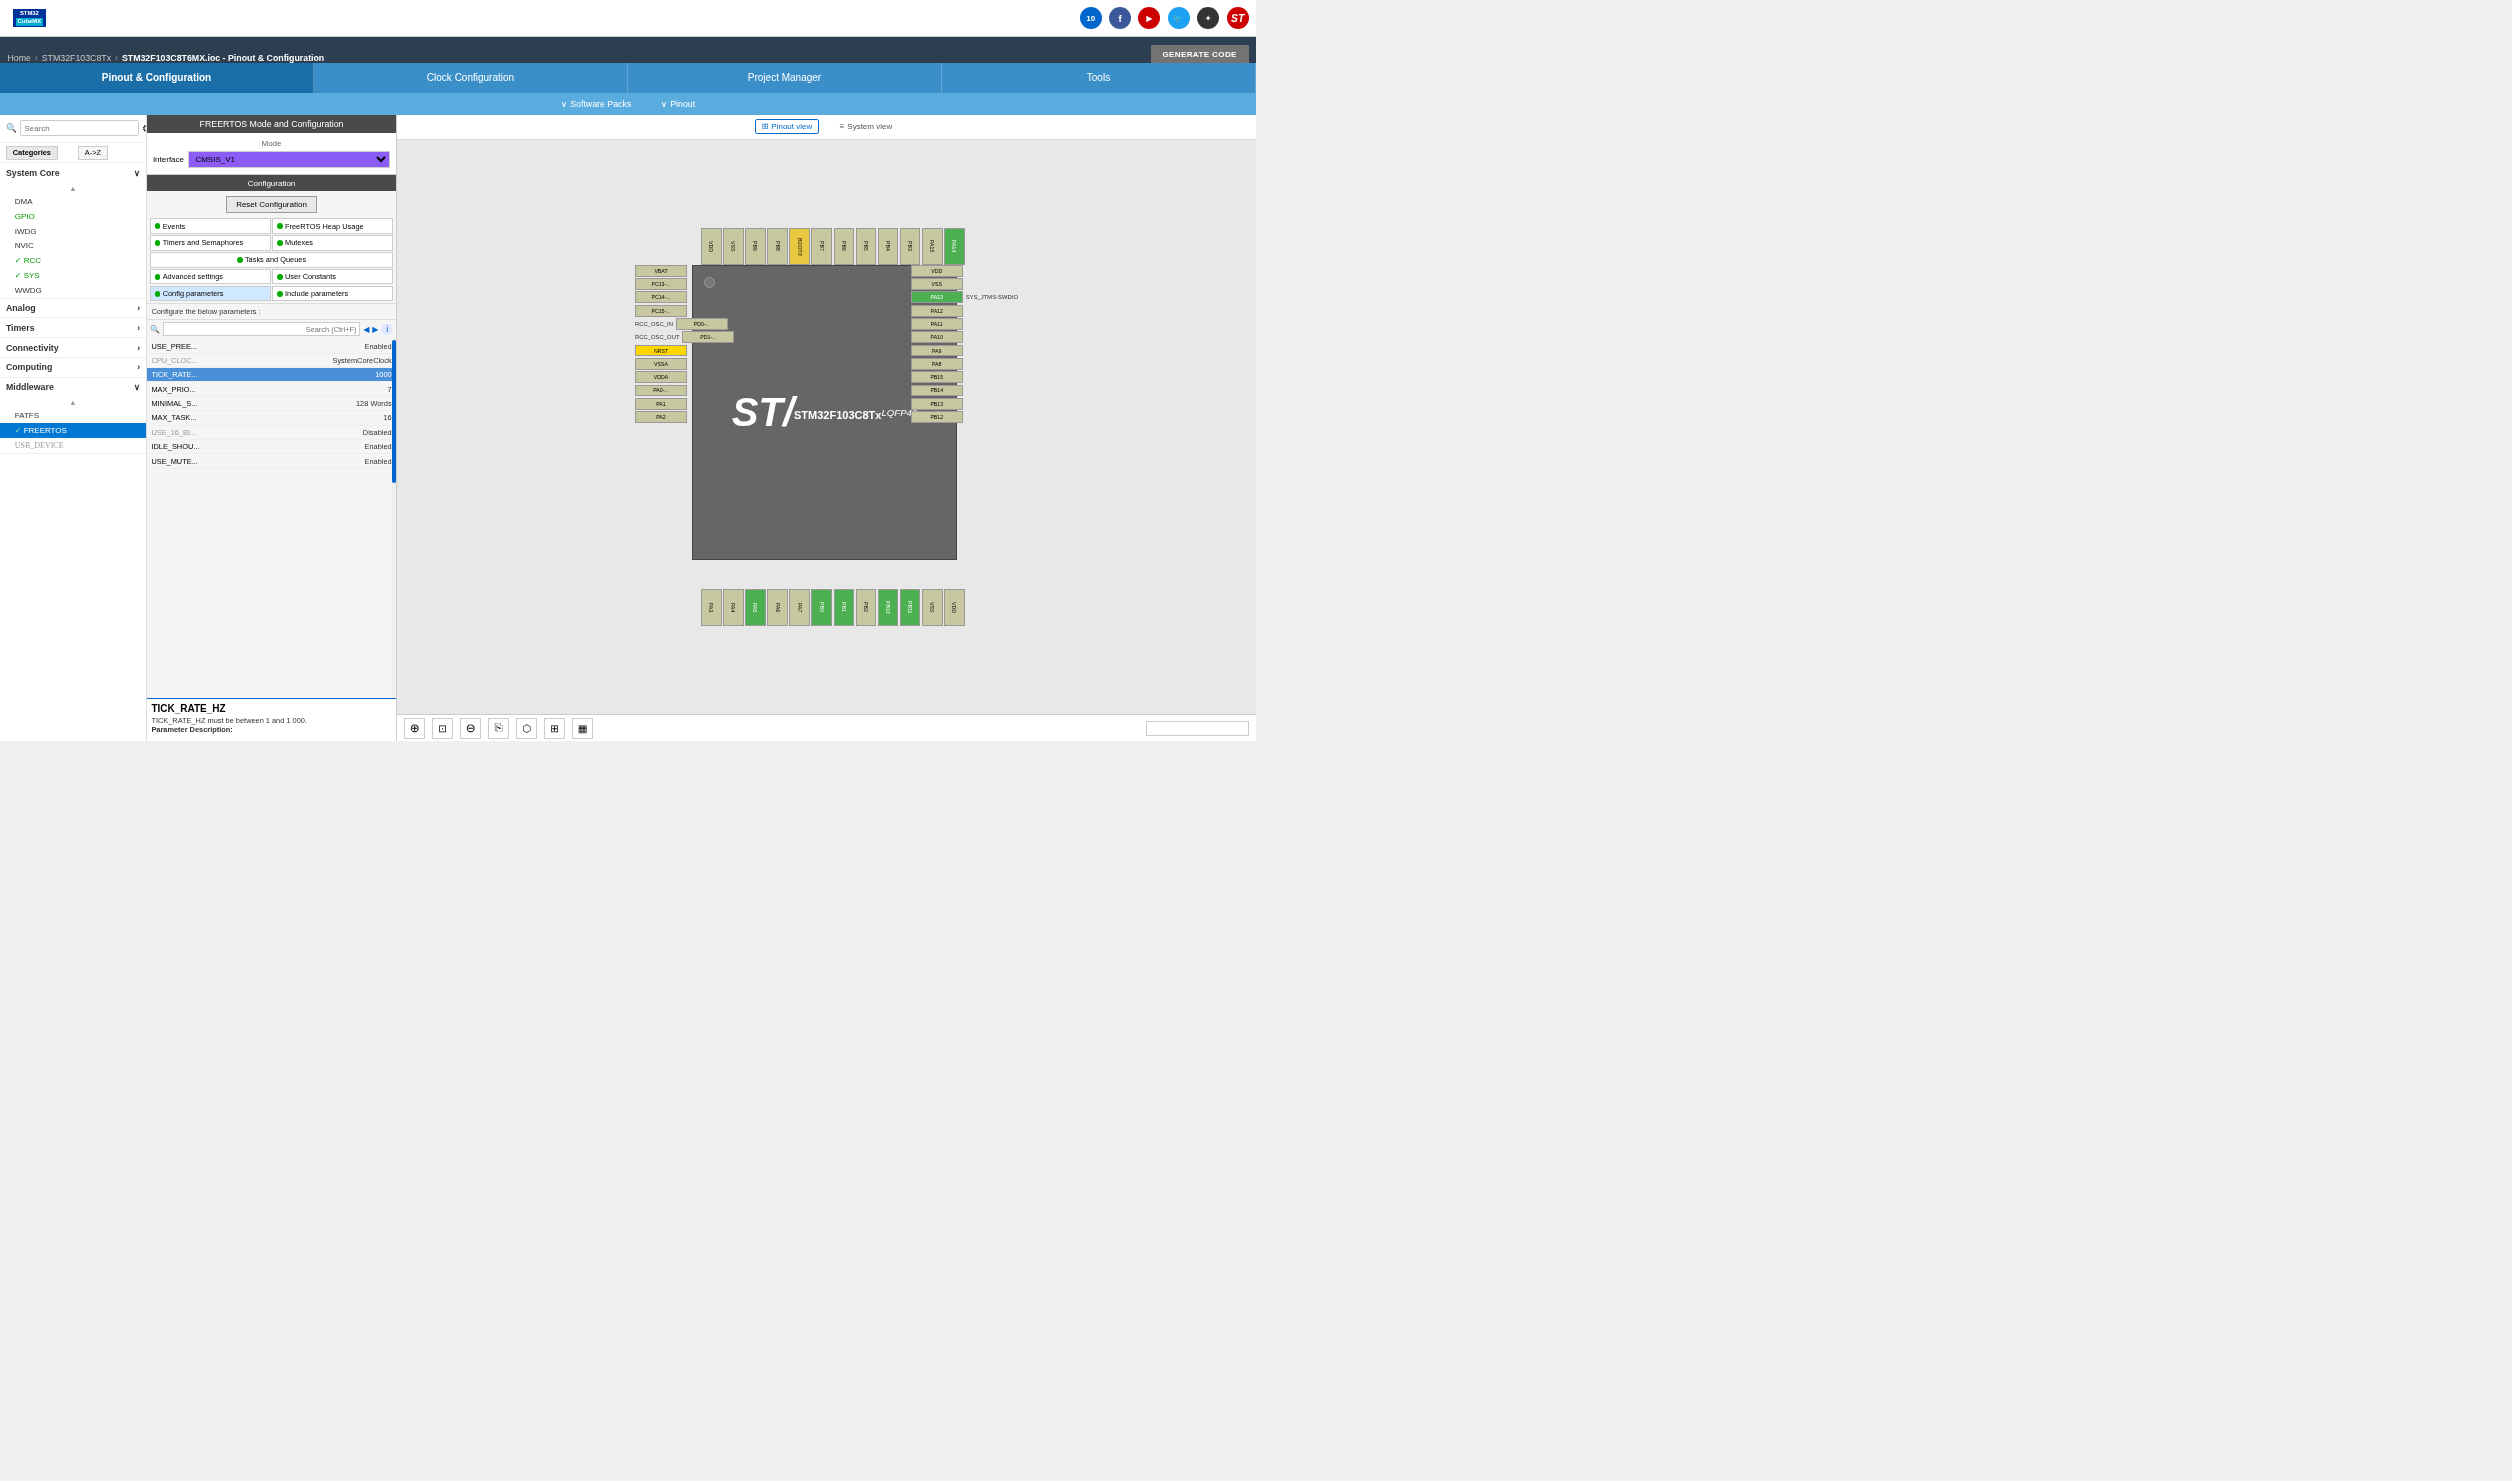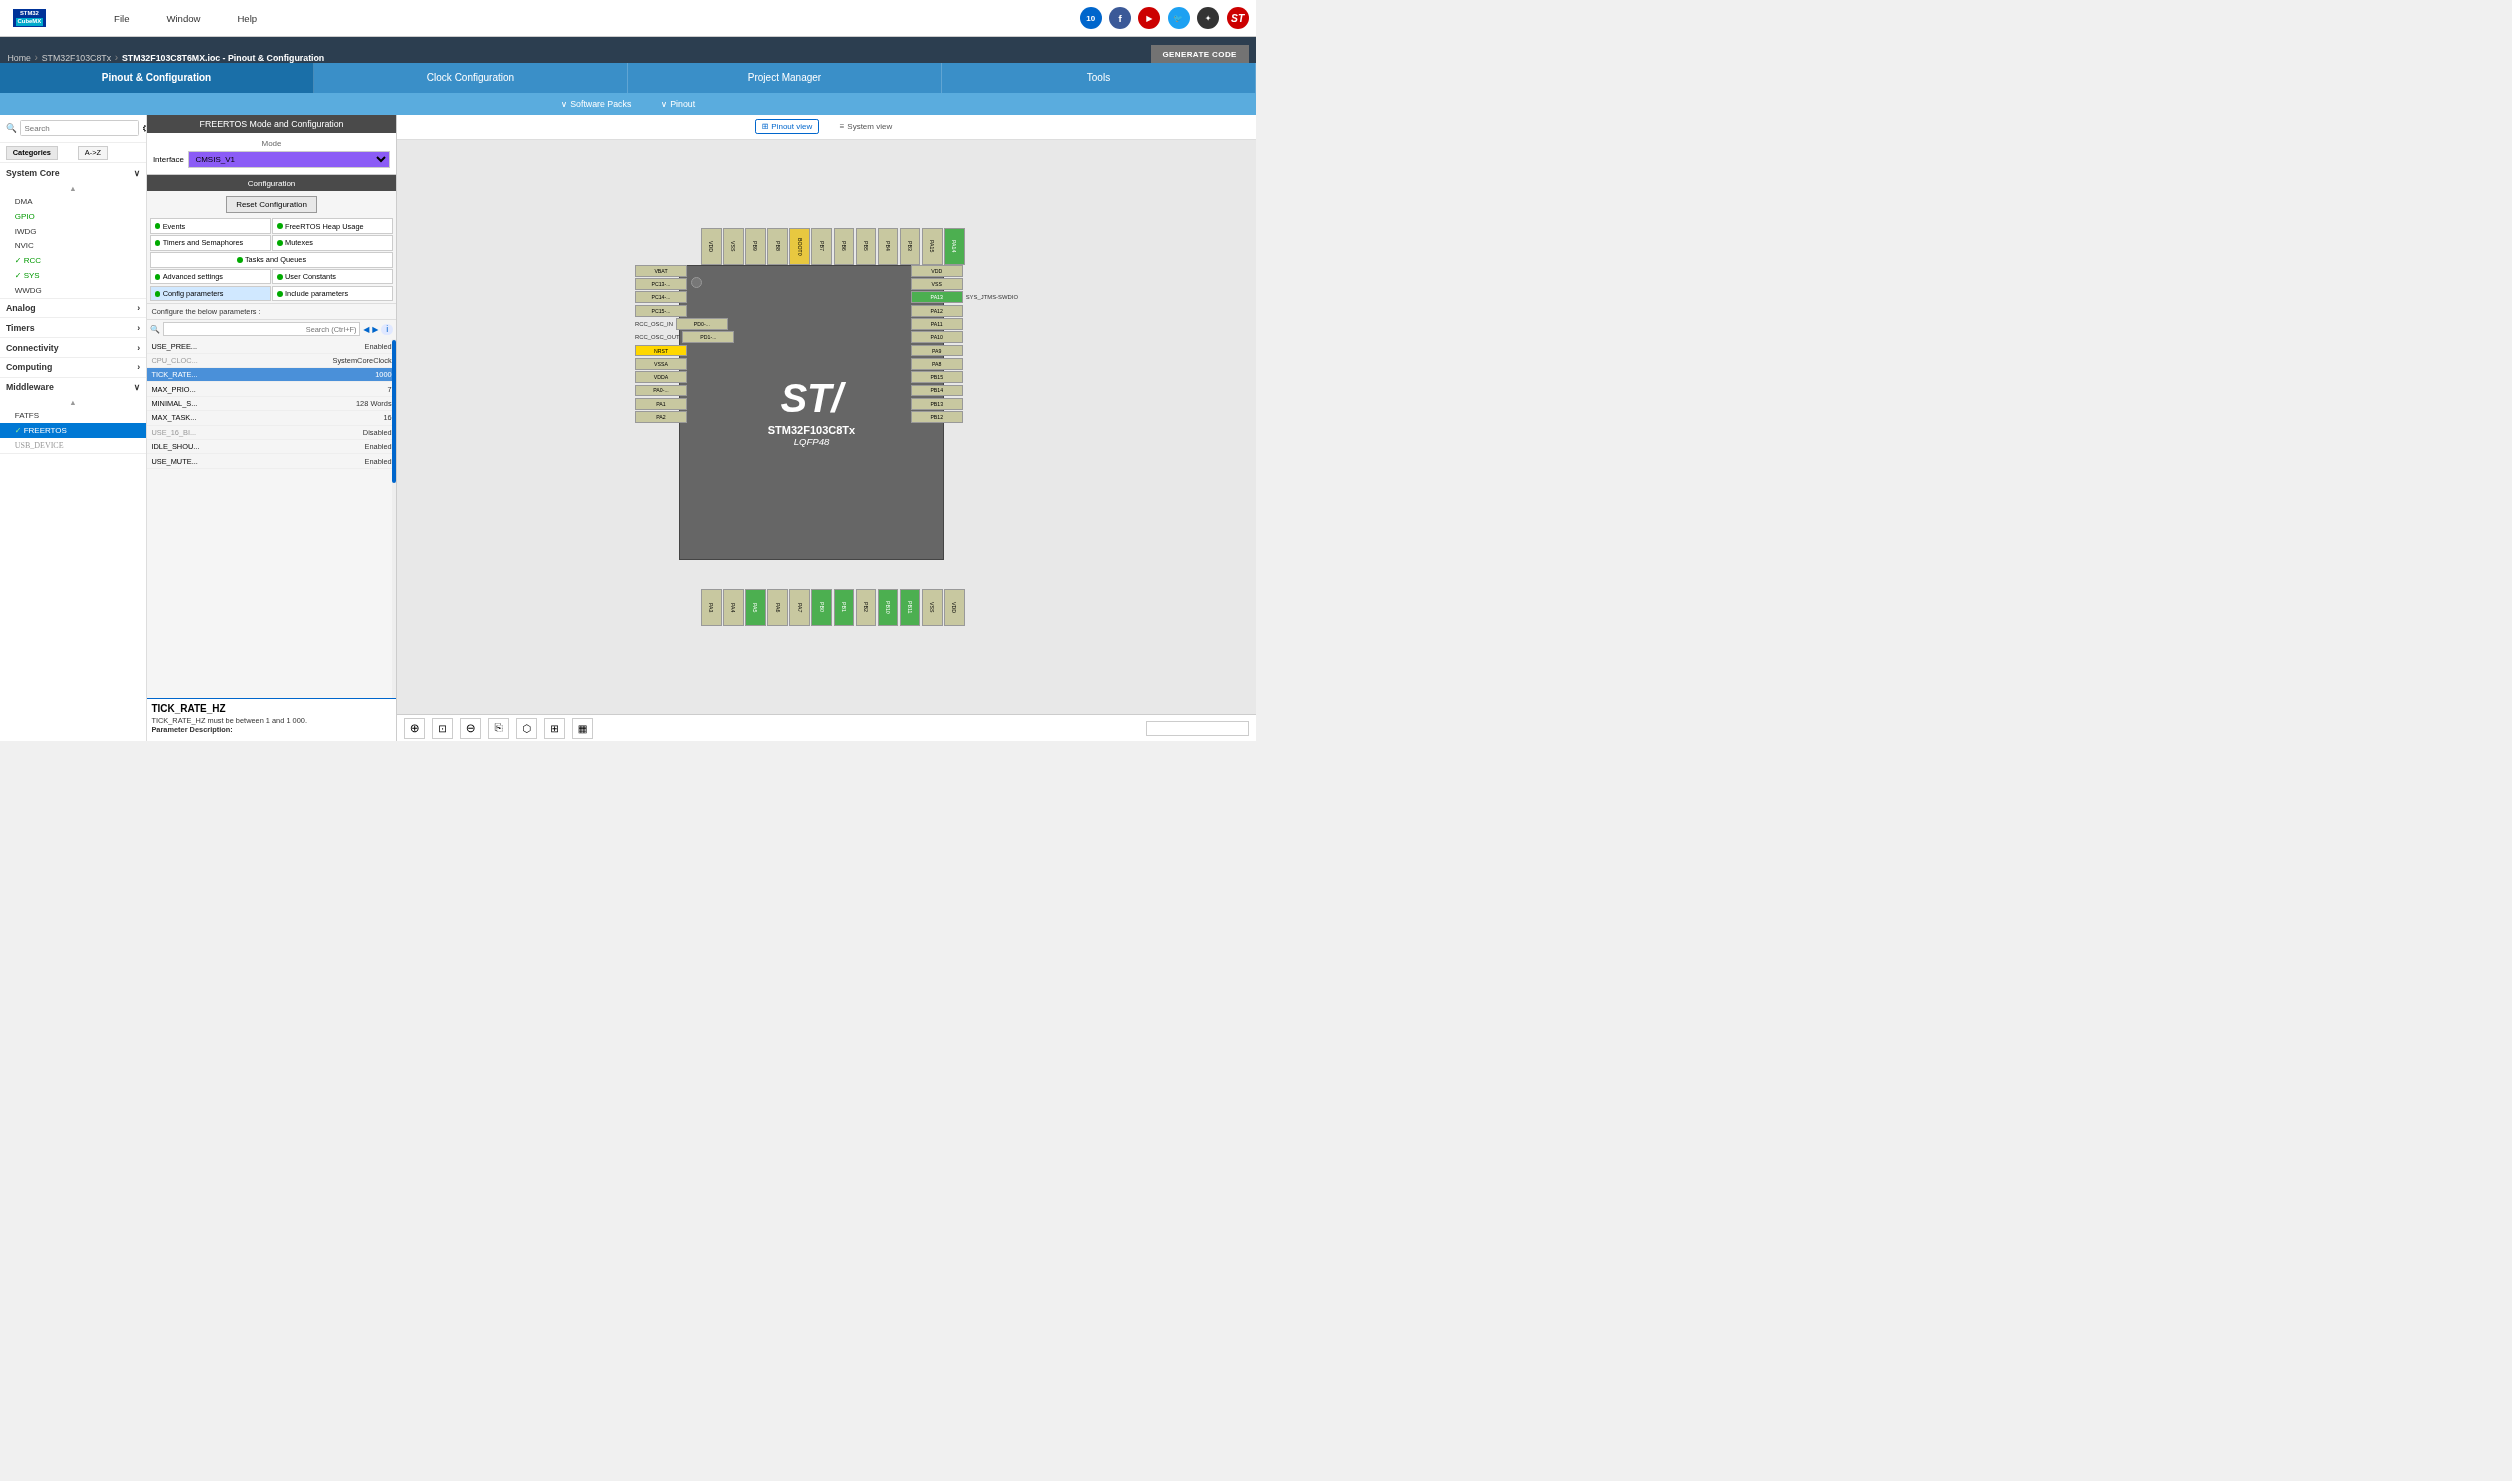--- a/index.html
+++ b/index.html
@@ -165,25 +165,20 @@
 <body>
 
 <div class="top-bar">
   <div class="logo">
     <div style="text-align:center;">
       <div style="background:#003399;color:white;font-size:5.9px;font-weight:bold;padding:1.5px 2.9px;line-height:1.3;">
         <span>STM32</span><br>
         <span style="background:#00aacc;display:block;padding:0 1.5px;">CubeMX</span>
       </div>
     </div>
-  </div>
-  <div class="top-menu">
-    <span class="top-menu-item">File</span>
-    <span class="top-menu-item">Window</span>
-    <span class="top-menu-item">Help</span>
   </div>
   <div class="top-icons">
     <div class="top-icon-btn" style="background:#0066cc;color:white;font-size:8px;font-weight:bold;">10</div>
     <div class="top-icon-btn" style="background:#3b5998;color:white;font-weight:bold;font-size:9.6px;">f</div>
     <div class="top-icon-btn" style="background:#cc0000;color:white;font-size:8px;">▶</div>
     <div class="top-icon-btn" style="background:#1da1f2;color:white;font-size:8px;">🐦</div>
     <div class="top-icon-btn" style="background:#333;color:white;font-size:8px;">✦</div>
     <div class="top-icon-btn" style="background:#cc0000;color:white;font-weight:bold;font-size:10.3px;font-style:italic;">ST</div>
   </div>
 </div>
@@ -433,21 +428,21 @@
           <div class="pin-pad" style="background:#e8c840;font-size:5.2px;writing-mode:vertical-rl;height:37px;width:13.3px;">BOOT0</div>
           <div class="pin-pad" style="background:#c8c8a0;font-size:5.2px;writing-mode:vertical-rl;height:37px;width:13.3px;">PB7</div>
           <div class="pin-pad" style="background:#c8c8a0;font-size:5.2px;writing-mode:vertical-rl;height:37px;width:13.3px;">PB6</div>
           <div class="pin-pad" style="background:#c8c8a0;font-size:5.2px;writing-mode:vertical-rl;height:37px;width:13.3px;">PB5</div>
           <div class="pin-pad" style="background:#c8c8a0;font-size:5.2px;writing-mode:vertical-rl;height:37px;width:13.3px;">PB4</div>
           <div class="pin-pad" style="background:#c8c8a0;font-size:5.2px;writing-mode:vertical-rl;height:37px;width:13.3px;">PB3</div>
           <div class="pin-pad" style="background:#c8c8a0;font-size:5.2px;writing-mode:vertical-rl;height:37px;width:13.3px;">PA15</div>
           <div class="pin-pad" style="background:#4caf50;color:white;font-size:5.2px;writing-mode:vertical-rl;height:37px;width:13.3px;">PA14</div>
         </div>
 
-        <div style="position:absolute;top:37px;left:44px;width:265px;height:295px;background:#666;border:1.5px solid #444;display:flex;align-items:center;justify-content:center;flex-direction:column;">
+        <div style="position:absolute;top:37px;left:57px;width:265px;height:295px;background:#666;border:1.5px solid #444;display:flex;align-items:center;justify-content:center;flex-direction:row;">
 
           <div style="position:absolute;top:11px;left:11px;width:11px;height:11px;border:1.5px solid #999;border-radius:50%;background:#777;"></div>
           <div style="color:white;font-size:40px;font-weight:bold;font-style:italic;line-height:1;">ST/</div>
           <div style="color:white;font-size:11px;font-weight:bold;margin-top:5.9px;">STM32F103C8Tx</div>
           <div style="color:white;font-size:9.6px;font-style:italic;">LQFP48</div>
         </div>
 
         <div style="position:absolute;top:37px;left:0;display:flex;flex-direction:column;gap:1.5px;">
           <div class="pin-pad" style="width:52px;background:#c8c8a0;font-size:5.2px;">VBAT</div>
           <div class="pin-pad" style="width:52px;background:#c8c8a0;font-size:5.2px;">PC13-...</div>

